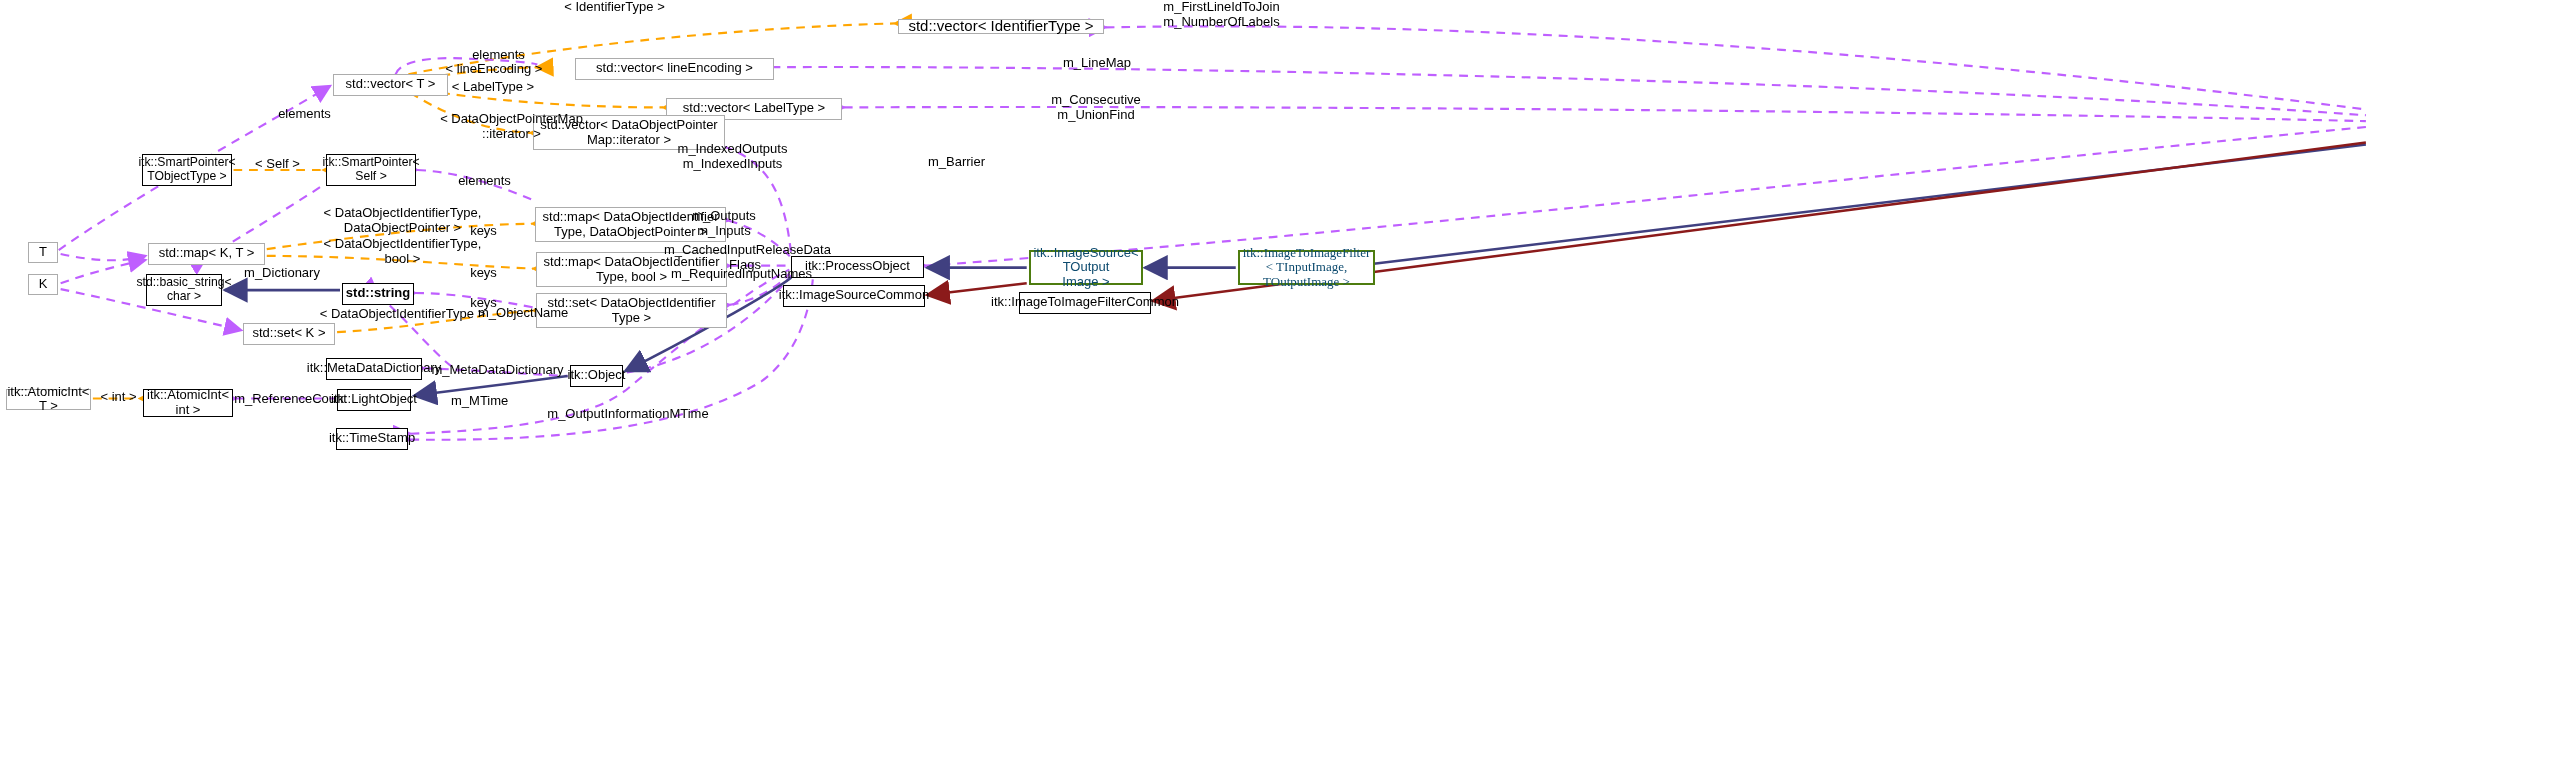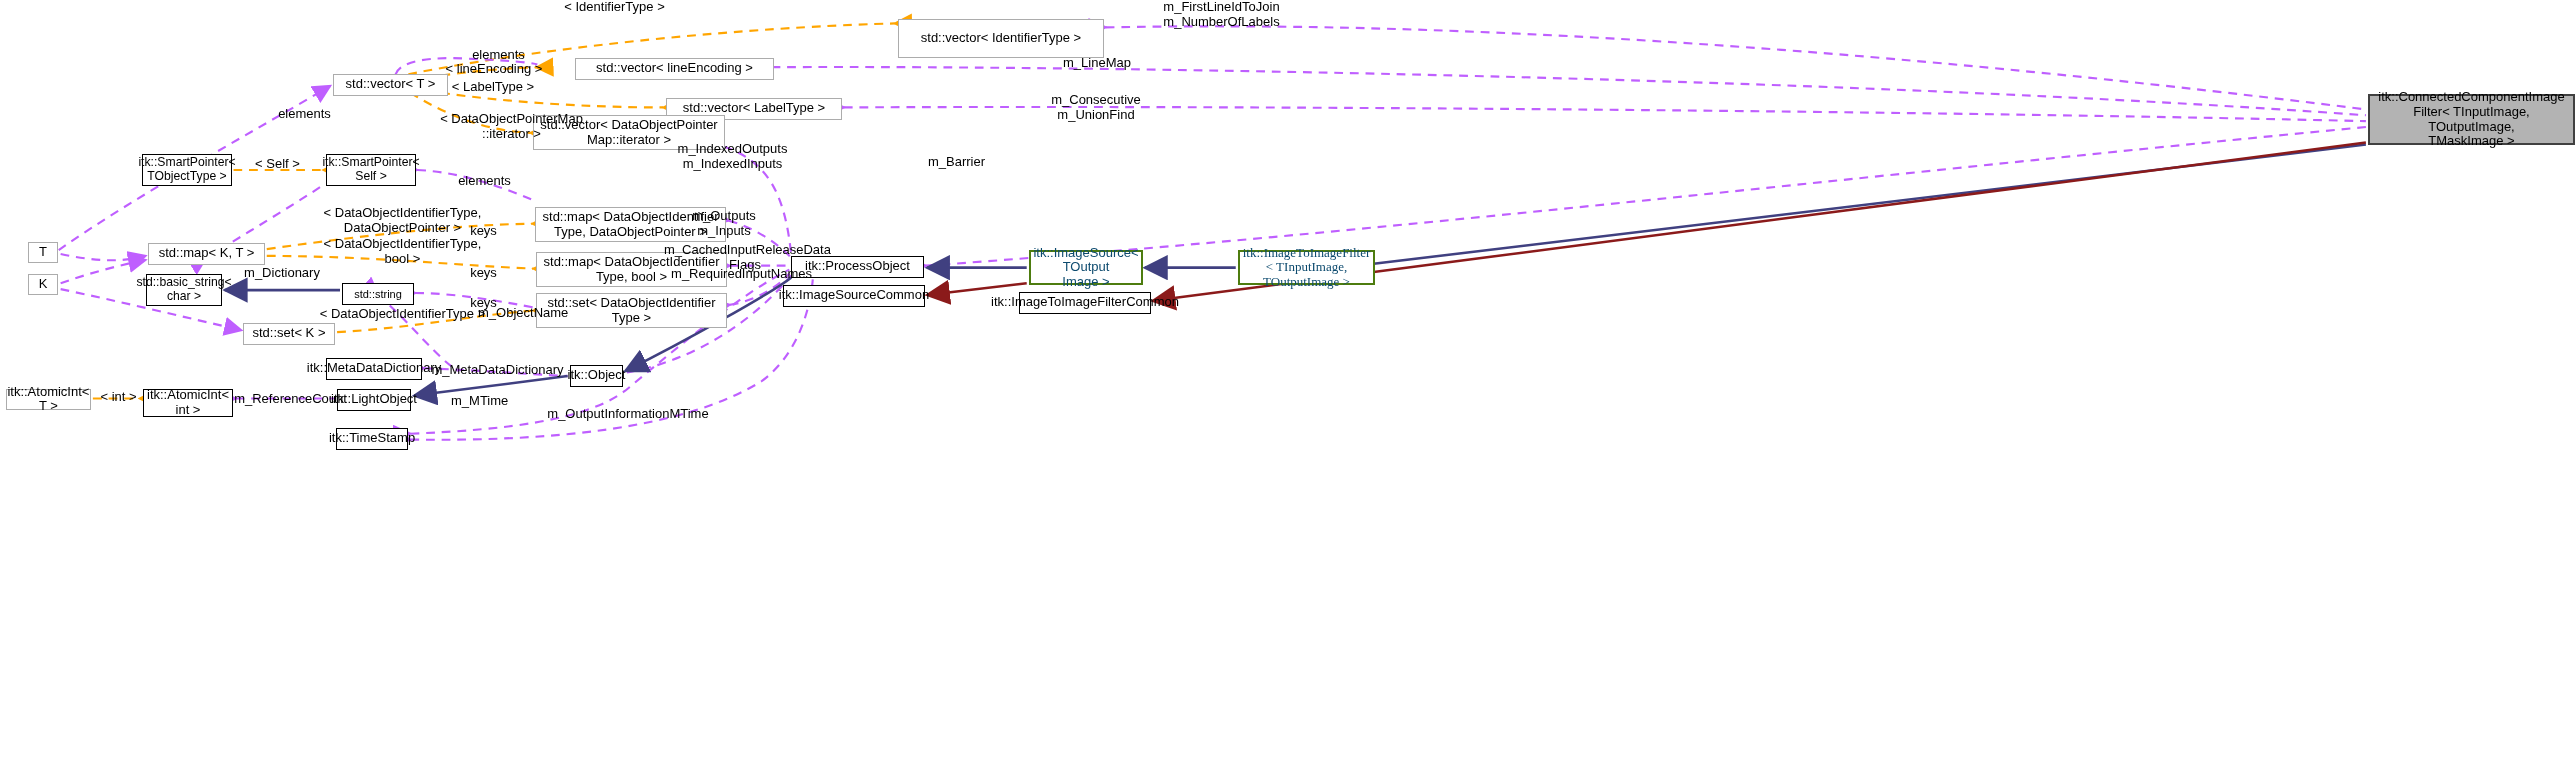--- a/index.html
+++ b/index.html
@@ -83,34 +83,31 @@
       <path d="M581,385 L424,405" marker-end="url(#ar-b)"></path>
       <path d="M348,297 L230,297" marker-end="url(#ar-b)"></path>
     </g>
 
     <g stroke="#8b1a1a" stroke-width="2.6" fill="none">
       <path d="M1051,290 L949,302" marker-end="url(#ar-d)"></path>
       <path d="M2422,146 L1180,308" marker-end="url(#ar-d)"></path>
     </g>
   </svg>
 
-  <div class="node gray-b" style="left:898px;top:18.6px;width:206px;height:39px;font-size:13px;">std::vector&lt; IdentifierType &gt;</div>
+  <div class="node gray-b" style="left:898px;top:18.6px;width:206px;height:15px;font-size:15px;">std::vector&lt; IdentifierType &gt;</div>
 
   <div class="node gray-b" style="left:333px;top:74px;width:115px;height:21.5px;font-size:13px;">std::vector&lt; T &gt;</div>
 
   <div class="node gray-b" style="left:539px;top:58px;width:199px;height:21.5px;font-size:13px;margin-left:36px;">std::vector&lt; lineEncoding &gt;</div>
 
   <div class="node gray-b" style="left:666px;top:98px;width:176px;height:21.5px;font-size:13px;">std::vector&lt; LabelType &gt;</div>
 
   <div class="node gray-b" style="left:533px;top:115px;width:192px;height:35px;font-size:13px;">std::vector&lt; DataObjectPointer
 Map::iterator &gt;</div>
 
-  <div class="node highlight" style="left:2368px;top:94px;width:207px;height:51px;font-size:13px;">itk::ConnectedComponentImage
-Filter&lt; TInputImage, TOutputImage,
-TMaskImage &gt;</div>
 
   <div class="node black-b" style="left:142px;top:154px;width:90px;height:32px;font-size:12.2px;">itk::SmartPointer&lt;
 TObjectType &gt;</div>
 
   <div class="node black-b" style="left:326px;top:154px;width:90px;height:32px;font-size:12.2px;">itk::SmartPointer&lt;
 Self &gt;</div>
 
   <div class="node gray-b" style="left:28px;top:242px;width:30px;height:20.5px;font-size:13px;">T</div>
 
   <div class="node gray-b" style="left:535px;top:207px;width:191px;height:35px;font-size:13px;">std::map&lt; DataObjectIdentifier
@@ -119,21 +116,21 @@
   <div class="node gray-b" style="left:148px;top:243px;width:117px;height:21.5px;font-size:13px;">std::map&lt; K, T &gt;</div>
 
   <div class="node gray-b" style="left:536px;top:252px;width:191px;height:35px;font-size:13px;">std::map&lt; DataObjectIdentifier
 Type, bool &gt;</div>
 
   <div class="node gray-b" style="left:28px;top:274px;width:30px;height:20.5px;font-size:13px;">K</div>
 
   <div class="node black-b" style="left:146px;top:274px;width:76px;height:32px;font-size:12.2px;">std::basic_string&lt;
 char &gt;</div>
 
-  <div class="node black-b" style="left:342px;top:283px;width:72px;height:21.5px;font-size:11px;">std::string</div>
+  <div class="node black-b" style="left:342px;top:283px;width:72px;height:21.5px;font-size:13px;font-weight:bold;">std::string</div>
 
   <div class="node gray-b" style="left:536px;top:293px;width:191px;height:35px;font-size:13px;">std::set&lt; DataObjectIdentifier
 Type &gt;</div>
 
   <div class="node gray-b" style="left:243px;top:323px;width:92px;height:21.5px;font-size:13px;">std::set&lt; K &gt;</div>
 
   <div class="node black-b" style="left:791px;top:256px;width:133px;height:21.5px;font-size:13px;">itk::ProcessObject</div>
 
   <div class="node black-b" style="left:783px;top:285px;width:142px;height:21.5px;font-size:13px;">itk::ImageSourceCommon</div>
 

